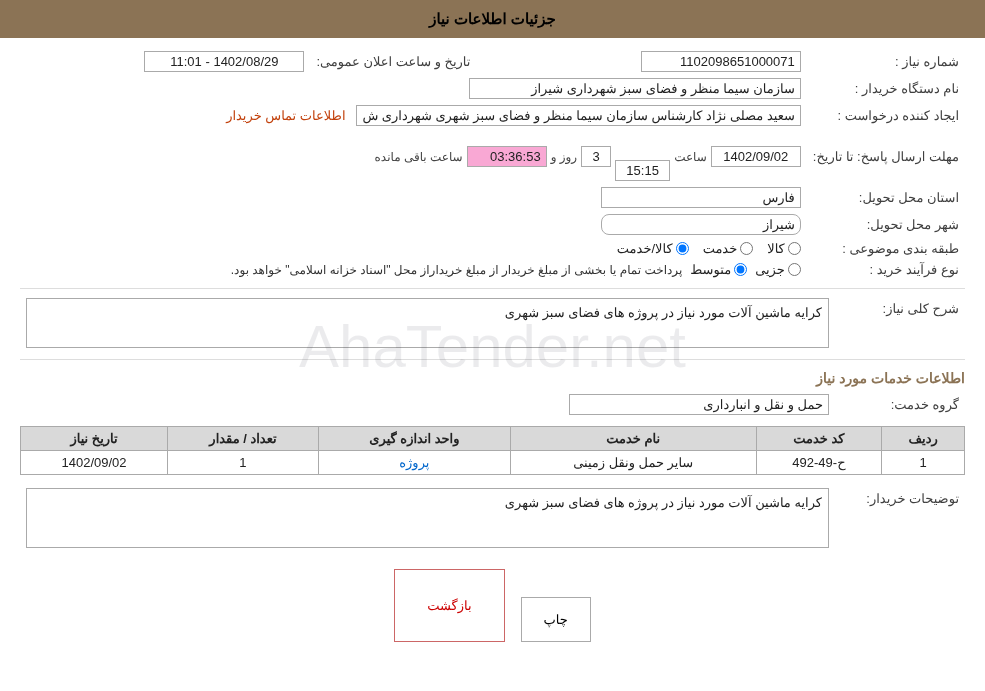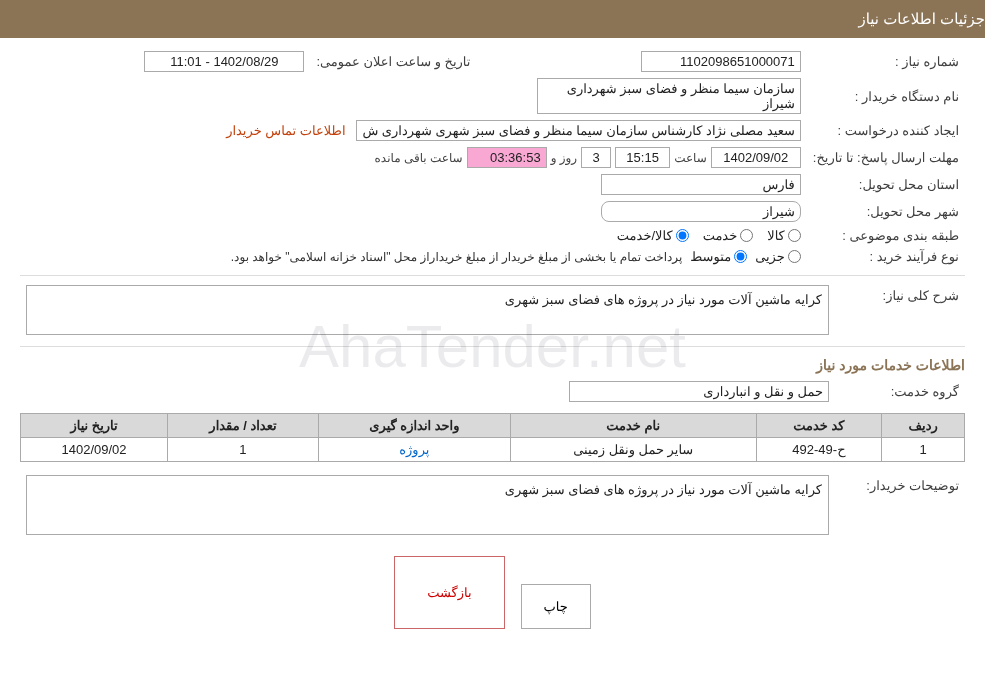--- a/index.html
+++ b/index.html
@@ -11,24 +11,25 @@
       color: #222;
     }
     .page-wrapper {
       max-width: 985px;
       margin: 0 auto;
       background: #fff;
       min-height: 691px;
     }
     .header-bar {
       background: #8B7355;
-      color: #ffffff;
+      color: #000000;
+      text-align: center;
       padding: 10px 0;
       font-size: 15px;
-      font-weight: normal;
+      font-weight: bold;
     }
     .main-content {
       padding: 10px 20px;
     }
     .info-table {
       width: 100%;
       border-collapse: collapse;
       margin-bottom: 8px;
     }
     .info-table td {
@@ -51,21 +52,21 @@
       padding: 2px 5px;
       display: inline-block;
       min-width: 160px;
       text-align: right;
     }
     .input-box-wide {
       border: 1px solid #aaa;
       background: #fff;
       padding: 2px 5px;
       display: inline-block;
-      width: 264px;
+      width: 332px;
       text-align: right;
     }
     .date-box {
       border: 1px solid #aaa;
       background: #fff;
       padding: 2px 5px;
       display: inline-block;
       text-align: center;
     }
     .section-title {
@@ -236,21 +237,21 @@
           <a class="contact-link" href="#">اطلاعات تماس خریدار</a>
         </td>
       </tr>
 
       <tr>
         <td class="label-cell">مهلت ارسال پاسخ: تا تاریخ:</td>
         <td colspan="4">
           <div class="row-flex">
             <span class="date-box" style="min-width:90px;">1402/09/02</span>
             <span class="small-label">ساعت</span>
-            <span class="date-box" style="min-width:55px;">15:15</span>
+            <span class="date-box" style="min-width:55px;margin-top:28px;">15:15</span>
             <span class="date-box" style="min-width:30px;">3</span>
             <span class="small-label">روز و</span>
             <span class="remain-box">03:36:53</span>
             <span class="small-label">ساعت باقی مانده</span>
           </div>
         </td>
       </tr>
 
       <tr>
         <td class="label-cell">استان محل تحویل:</td>

